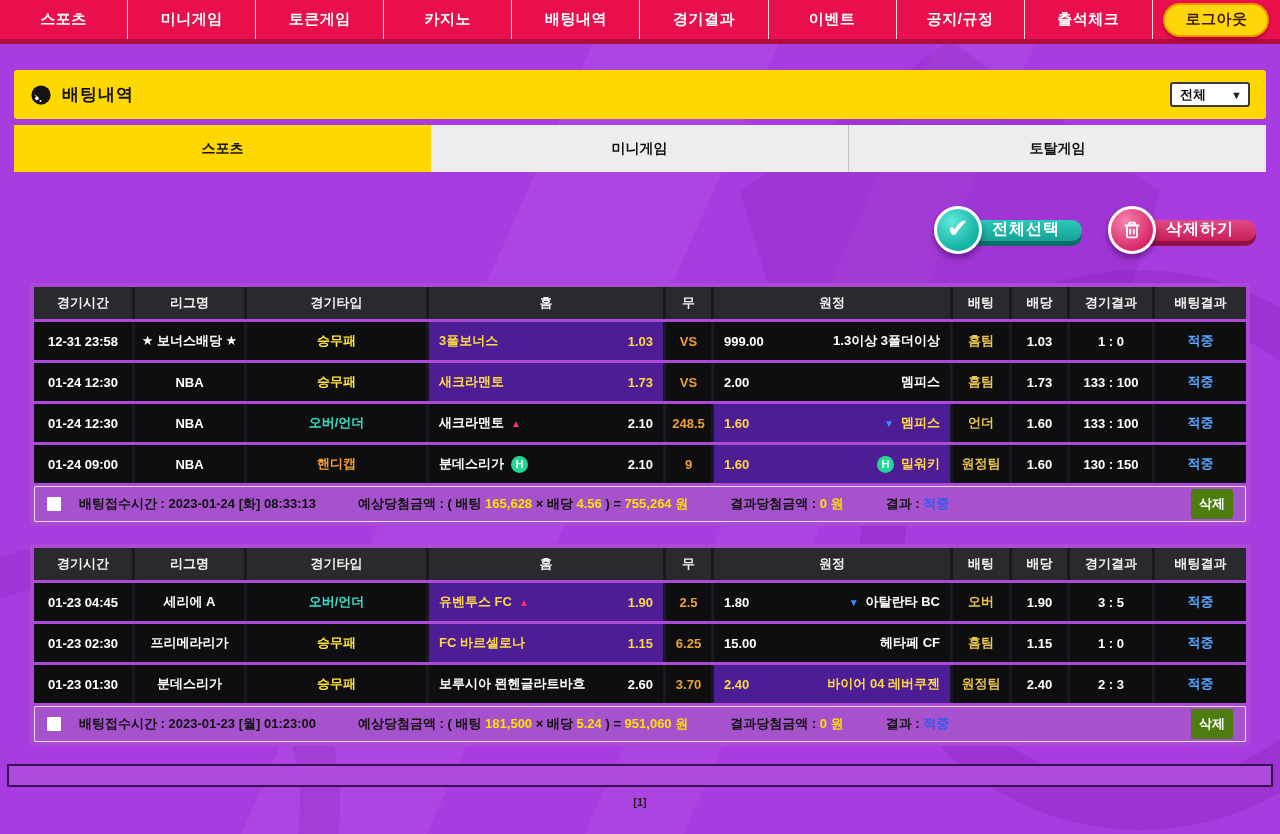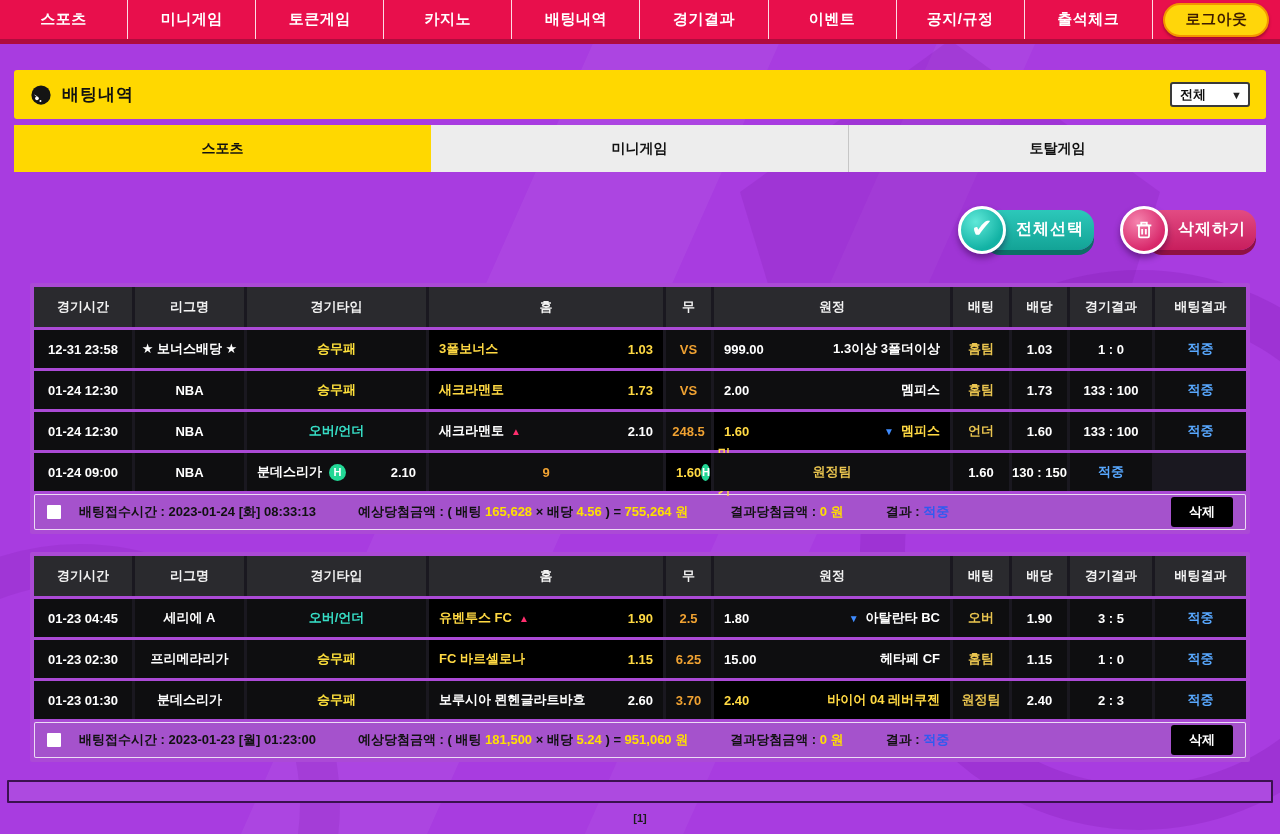--- a/index.html
+++ b/index.html
@@ -56,40 +56,40 @@
   .tab.active { background:#ffd800; }
   .tab + .tab.inactive-divide { border-left:1px solid #c6c6c6; }
 
   
   .actions { margin-top:32px; display:flex; justify-content:flex-end;
     align-items:center; gap:26px; padding-right:10px; height:52px; }
   .big-btn { display:flex; align-items:center; cursor:pointer; position:relative; }
   .btn-circle { width:48px; height:48px; border-radius:50%; border:3px solid #fff;
     display:flex; align-items:center; justify-content:center; z-index:2;
     box-shadow:0 4px 6px rgba(40,0,60,.45); }
-  .btn-pill { height:40px; border-radius:16px; margin-left:-22px;
-    display:flex; align-items:center; padding:0 10px 2px 32px;
+  .btn-pill { height:21px; border-radius:16px; margin-left:-22px;
+    display:flex; align-items:center; padding:0 22px 2px 32px;
     color:#fff; font-size:16px; font-weight:bold; letter-spacing:1px; }
   .teal .btn-circle { background:radial-gradient(circle at 35% 30%, #5fe8d8, #12b2a4 70%); }
   .teal .btn-pill { background:linear-gradient(#2cc8ba,#13a396); box-shadow:0 5px 0 #0c6f66; }
   .pink .btn-circle { background:radial-gradient(circle at 35% 30%, #f583ad, #d8276a 72%); }
   .pink .btn-pill { background:linear-gradient(#e24b83,#c81e5d); box-shadow:0 5px 0 #8f1242; }
   .check-glyph { color:#fff; font-size:26px; font-weight:bold; margin-top:-3px; }
 
   
   .slip { margin:0 16px; background:#ab4ad6; padding:4px; border-radius:2px; }
   .slip + .slip { margin-top:18px; }
   .slip-1 { margin-top:27px; }
   .slip-row { display:grid; margin-bottom:3px; column-gap:3px; background:#1a1820;
     grid-template-columns:98px 109px 179px 234px 45px 236px 56px 55px 82px 1fr; }
   .cell { background:#0e0e10; color:#fff; font-size:13px; font-weight:bold;
     display:flex; align-items:center; justify-content:center; height:38px; }
-  .header-row .cell { background:#2a2a2e; color:#f2f2f2; height:40px; }
+  .header-row .cell { background:#2a2a2e; color:#f2f2f2; height:32px; }
   .cell.match { justify-content:space-between; padding:0 10px; }
-  .cell.hl { background:#000000; color:#ffd943; }
+  .cell.hl { background:#4c1d95; color:#ffd943; }
   .cell.hl .odds, .cell.hl .team { color:#ffd943; }
   .cell.draw { color:#f0a232; }
   .cell.pick { color:#e9c44f; }
   .cell.result { color:#58a8ff; }
   .team-group { display:flex; align-items:center; gap:7px; }
   .tri-up { color:#ff2e6e; font-size:10px; }
   .tri-down { color:#3f8cff; font-size:10px; }
   .h-badge { width:17px; height:17px; border-radius:50%; background:#22d795; color:#fff;
     font-size:11px; font-weight:bold; display:inline-flex; align-items:center;
     justify-content:center; }
@@ -97,22 +97,22 @@
   
   .slip-footer { margin-top:3px; background:#a552cc; border:1px solid rgba(255,255,255,.8);
     border-radius:2px; height:36px; display:flex; align-items:center; padding:0 12px;
     font-size:13px; font-weight:bold; color:#111; }
   .slip-footer .chk { appearance:none; width:14px; height:14px; background:#fff;
     border:none; border-radius:1px; margin-right:18px; cursor:pointer; }
   .fgroup { margin-right:42px; white-space:nowrap; }
   .fy { color:#ffe000; }
   .fb { color:#2f5bf0; }
   .fk { color:#111; }
-  .delete-btn { margin-left:auto; background:#000000; color:#fff; border:none;
-    font-family:inherit; font-size:13px; font-weight:bold; padding:6px 18px;
+  .delete-btn { margin-left:auto; background:#4d7c0f; color:#fff; border:none;
+    font-family:inherit; font-size:13px; font-weight:bold; padding:6px 8px;
     border-radius:3px; cursor:pointer; }
 
   
   .empty-bar { margin:18px 7px 0; height:23px; background:#ad4ae0;
     border:2px solid #3a1150; border-radius:1px; }
   .pagination { text-align:center; margin-top:9px; font-size:11px; color:#1c1c1c;
     font-weight:bold; cursor:pointer; }
 </style>
 </head>
 <body>
@@ -263,20 +263,21 @@
               </span>
             </div>
             <div class="cell pick">언더</div>
             <div class="cell">1.60</div>
             <div class="cell">133 : 100</div>
             <div class="cell result">적중</div>
           </div>
           <div class="slip-row">
             <div class="cell">01-24 09:00</div>
             <div class="cell">NBA</div>
+            <div class="cell" style="color: rgb(240, 161, 58);">핸디캡</div>
             <div class="cell match">
               <span class="team-group">
                 <span class="team">분데스리가</span>
                 <span class="h-badge">H</span>
               </span>
               <span class="odds">2.10</span>
             </div>
             <div class="cell draw">9</div>
             <div class="cell match hl">
               <span class="odds">1.60</span>

